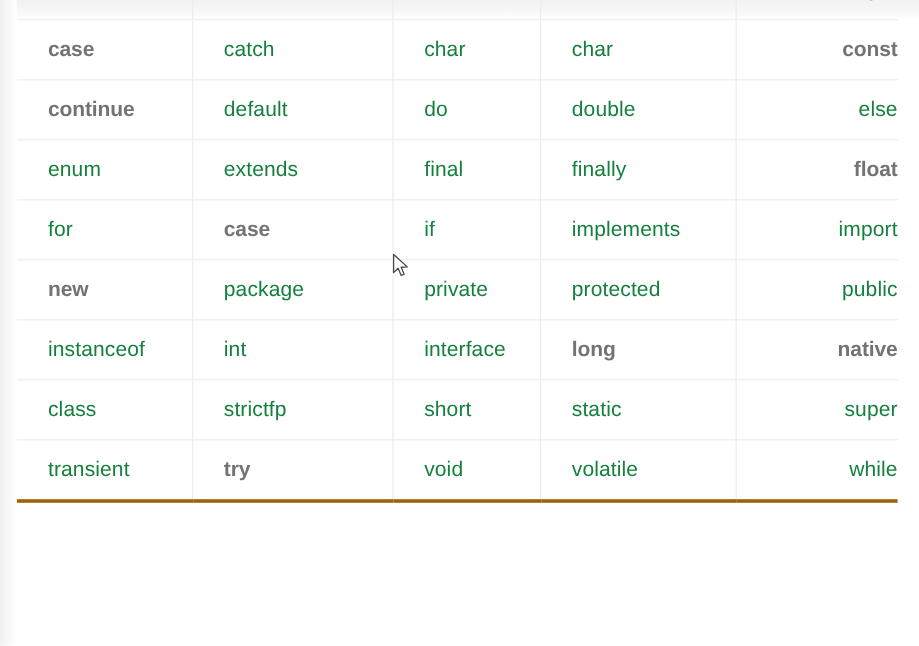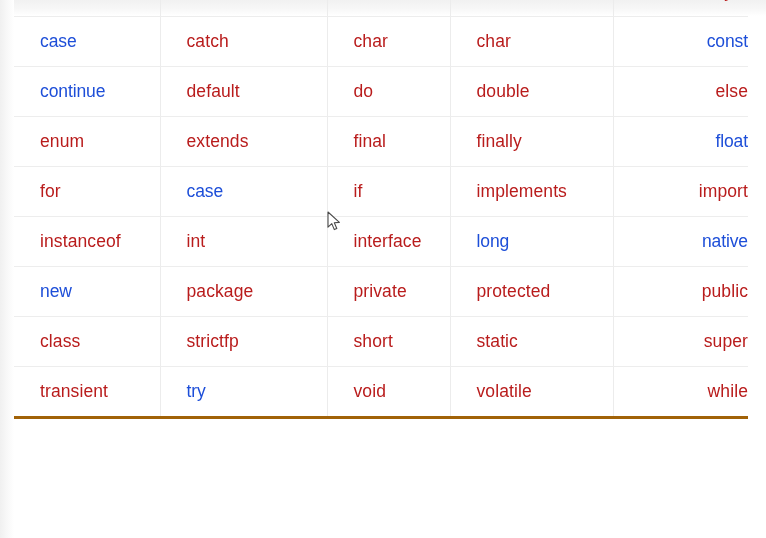--- a/index.html
+++ b/index.html
@@ -66,27 +66,27 @@
   .kw-table tr:last-child td { border-bottom: 3px solid #a16207; }
 
   
   col.c1 { width: 146px; }
   col.c2 { width: 167px; }
   col.c3 { width: 123px; }
   col.c4 { width: 163px; }
   col.c5 { width: 135px; }
 
   .kw {
-    color: #b91c1c;
+    color: #15803d;
     text-decoration: none;
     font-weight: 400;
   }
   .kw.visited {
-    color: #1d4ed8;
-    font-weight: 400;
+    color: #737373;
+    font-weight: 700;
     letter-spacing: -0.1px;
   }
 
   
   #cursor {
     position: absolute;
     left: 327px;
     top: 211px;
     width: 16px;
     height: 22px;
@@ -137,32 +137,32 @@
           <td><a class="kw visited" href="#">float</a></td>
         </tr>
         <tr>
           <td><a class="kw" href="#">for</a></td>
           <td><a class="kw visited" href="#">case</a></td>
           <td><a class="kw" href="#">if</a></td>
           <td><a class="kw" href="#">implements</a></td>
           <td><a class="kw" href="#">import</a></td>
         </tr>
         <tr>
+          <td><a class="kw visited" href="#">new</a></td>
+          <td><a class="kw" href="#">package</a></td>
+          <td><a class="kw" href="#">private</a></td>
+          <td><a class="kw" href="#">protected</a></td>
+          <td><a class="kw" href="#">public</a></td>
+        </tr>
+        <tr>
           <td><a class="kw" href="#">instanceof</a></td>
           <td><a class="kw" href="#">int</a></td>
           <td><a class="kw" href="#">interface</a></td>
           <td><a class="kw visited" href="#">long</a></td>
           <td><a class="kw visited" href="#">native</a></td>
-        </tr>
-        <tr>
-          <td><a class="kw visited" href="#">new</a></td>
-          <td><a class="kw" href="#">package</a></td>
-          <td><a class="kw" href="#">private</a></td>
-          <td><a class="kw" href="#">protected</a></td>
-          <td><a class="kw" href="#">public</a></td>
         </tr>
         <tr>
           <td><a class="kw" href="#">class</a></td>
           <td><a class="kw" href="#">strictfp</a></td>
           <td><a class="kw" href="#">short</a></td>
           <td><a class="kw" href="#">static</a></td>
           <td><a class="kw" href="#">super</a></td>
         </tr>
         <tr>
           <td><a class="kw" href="#">transient</a></td>

